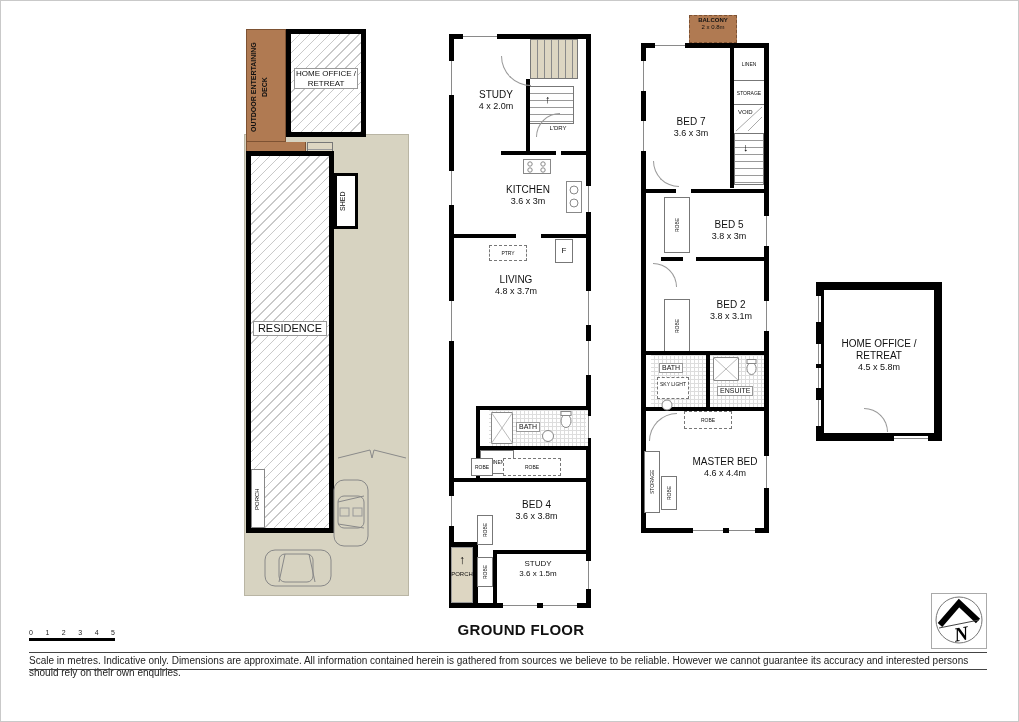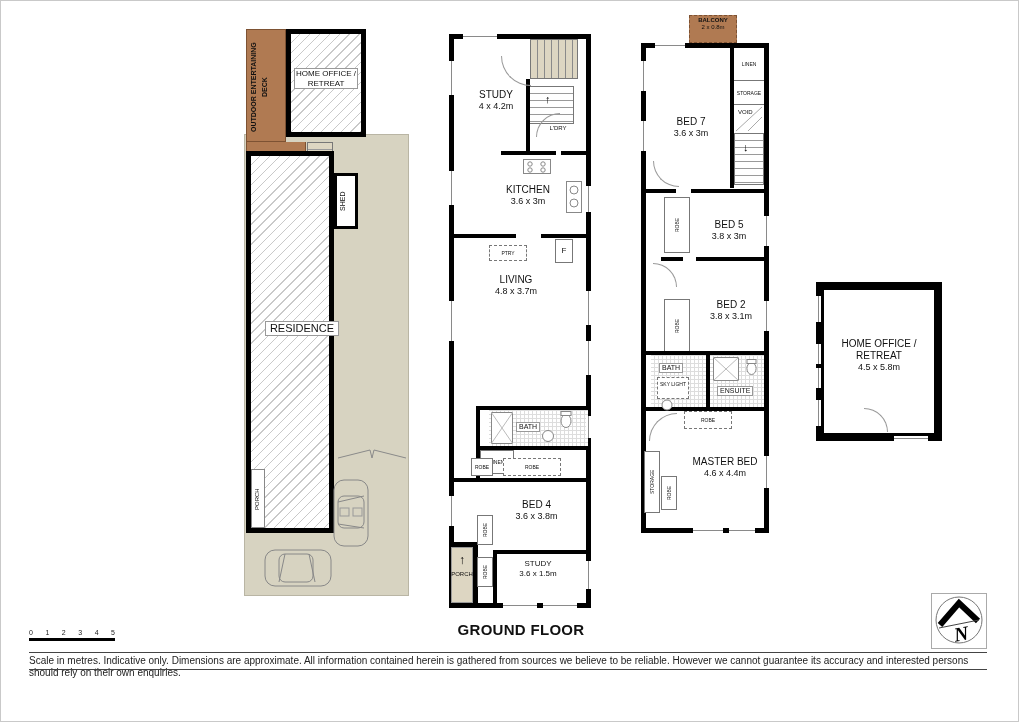--- a/index.html
+++ b/index.html
@@ -47,21 +47,21 @@
     <div class="lbl vert" style="left:248px;top:36px;width:34px;height:100px;font-size:7px;font-weight:bold;line-height:1.5;">OUTDOOR ENTERTAINING DECK</div>
 
     <div class="abs deck" style="left:245px;top:141px;width:60px;height:36px;border-top:0;"></div>
     <div class="arrow" style="left:262px;top:146px;font-size:12px;">↓</div>
     <div class="abs stairsW" style="left:306px;top:141px;width:26px;height:36px;background-color:#ddd6c2;"></div>
 
     <div class="abs hatch" style="left:285px;top:28px;width:80px;height:108px;border:5px solid #000;"></div>
     <div class="lbl" style="left:293px;top:67px;width:64px;font-size:8px;white-space:normal;background:#fff;border:1px solid #999;">HOME OFFICE / RETREAT</div>
 
     <div class="abs hatch" style="left:245px;top:150px;width:88px;height:382px;border:5px solid #000;"></div>
-    <div class="lbl tag" style="left:264px;top:320px;width:74px;font-size:11px;">RESIDENCE</div>
+    <div class="lbl tag" style="left:252px;top:320px;width:74px;font-size:11px;">RESIDENCE</div>
 
     <div class="abs" style="left:250px;top:468px;width:14px;height:59px;background:#fff;border:1px solid #888;"></div>
     <div class="lbl vert tiny" style="left:253px;top:478px;height:40px;">PORCH</div>
 
     <div class="abs" style="left:333px;top:172px;width:24px;height:56px;border:3px solid #000;background:#fff;"></div>
     <div class="lbl vert" style="left:338px;top:182px;height:36px;font-size:7px;">SHED</div>
 
     <svg class="abs" style="left:335px;top:445px;" width="72" height="16" viewBox="0 0 72 16">
       <polyline points="2,12 34,4 36,12 38,4 70,12" fill="none" stroke="#8a8a8a" stroke-width="1"></polyline>
     </svg>
@@ -167,21 +167,21 @@
     <div class="winv" style="left:145px;top:290px;height:34px;"></div>
     <div class="winv" style="left:145px;top:340px;height:34px;"></div>
     <div class="winv" style="left:145px;top:415px;height:22px;"></div>
     <div class="winv" style="left:145px;top:560px;height:28px;"></div>
     <div class="winh" style="left:22px;top:33px;width:34px;"></div>
     <div class="winh" style="left:62px;top:602px;width:34px;"></div>
     <div class="winh" style="left:102px;top:602px;width:34px;"></div>
 
     <div class="lbl" style="left:20px;top:88px;width:70px;">
       <div class="rname">STUDY</div>
-      <div class="rsize">4 x 4.2m</div>
+      <div class="rsize">4 x 2.0m</div>
     </div>
     <div class="lbl tiny" style="left:100px;top:124px;width:34px;">L'DRY</div>
     <div class="lbl" style="left:52px;top:183px;width:70px;">
       <div class="rname">KITCHEN</div>
       <div class="rsize">3.6 x 3m</div>
     </div>
     <div class="lbl" style="left:35px;top:273px;width:80px;">
       <div class="rname">LIVING</div>
       <div class="rsize">4.8 x 3.7m</div>
     </div>

